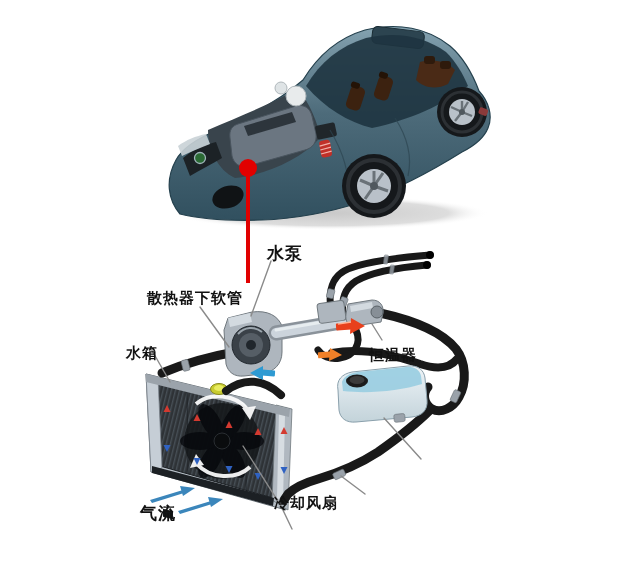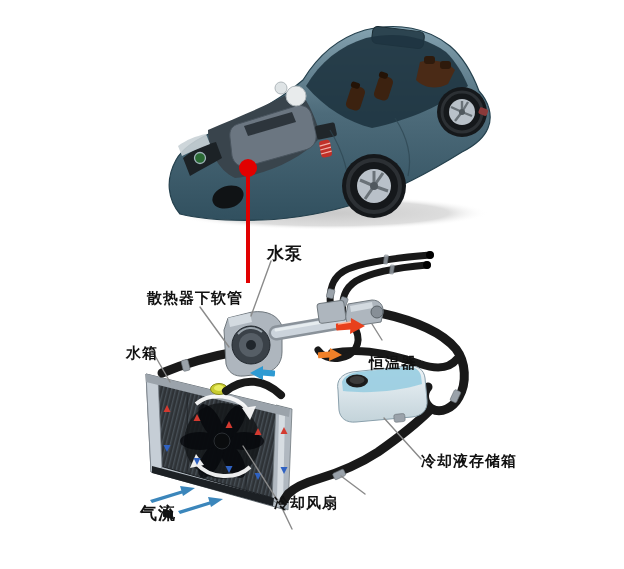--- a/index.html
+++ b/index.html
@@ -300,17 +300,16 @@
       <path class="leader" d="M421,459 L384,418"></path>
       <path class="leader" d="M365,494 L341,476"></path>
       <path class="leader" d="M292,529 L281,506 L243,446"></path>
     </g>
   </g>
 </svg>
 
 <div class="lbl big" style="left:267px;top:245px">水泵</div>
 <div class="lbl" style="left:147px;top:291px">散热器下软管</div>
 <div class="lbl" style="left:126px;top:346px">水箱</div>
-<div class="lbl" style="left:369px;top:356px">恒温器</div>
-<div class="lbl" style="left:421px;top:454px">冷却液存储箱</div>
+<div class="lbl" style="left:369px;top:348px">恒温器</div>
 <div class="lbl big" style="left:140px;top:505px">气流</div>
 <div class="lbl" style="left:274px;top:496px">冷却风扇</div>
 </div>
 
 </body></html>

